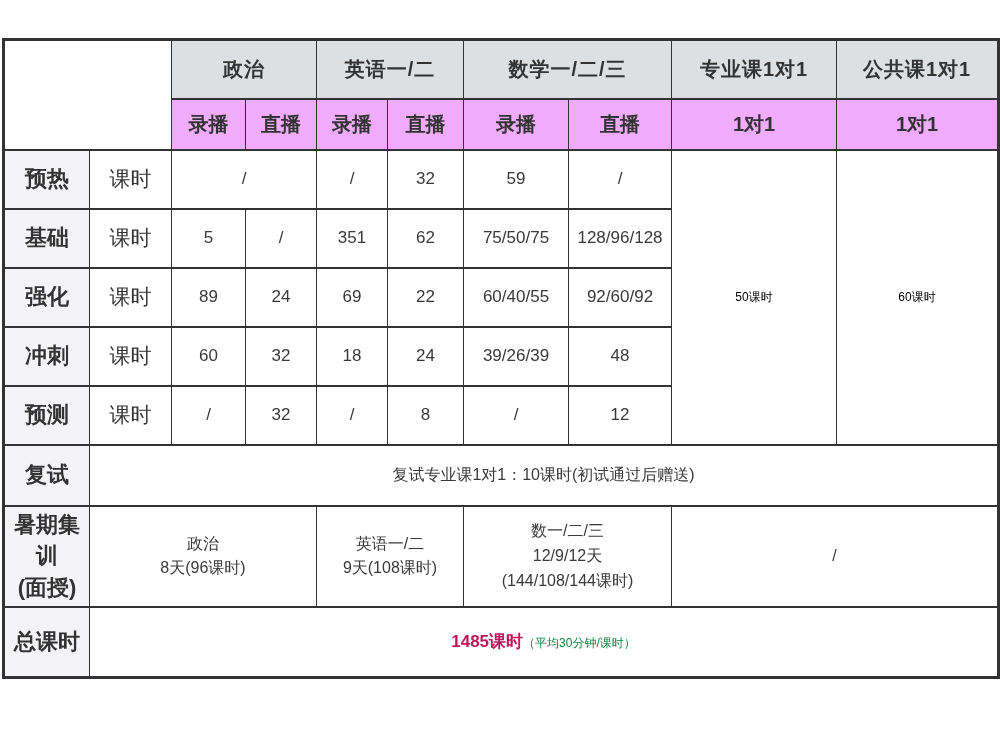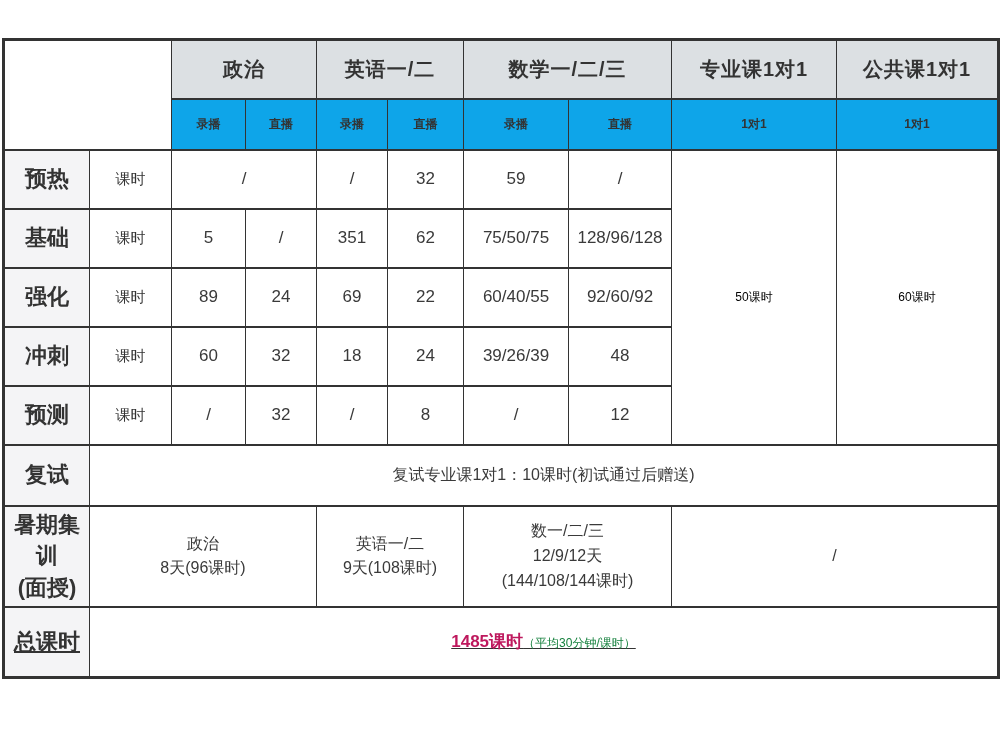--- a/index.html
+++ b/index.html
@@ -39,43 +39,43 @@
     text-align:center;
     vertical-align:middle;
     padding:2px 3px;
     overflow:hidden;
   }
   tr.r-head1{height:59px;}
   tr.r-head2{height:51px;}
   tr.r-phase{height:59px;}
   tr.r-retest{height:61px;}
   tr.r-summer{height:88px;}
-  tr.r-total{height:70px;text-decoration:underline;}
+  tr.r-total{height:70px;}
 
   .h1cell{
     background:var(--header-bg);
     font-size:20px;
     font-weight:bold;
     letter-spacing:1px;
   }
   .h2cell{
-    background:#0ea5e9;
-    font-size:12px;
+    background:#f0abfc;
+    font-size:20px;
     font-weight:bold;
     margin-top:16px;
   }
   .corner{background:#ffffff;}
   .rowlabel{
     background:var(--label-bg);
     font-size:22px;
     font-weight:bold;
     white-space:pre-line;
     line-height:1.45;
   }
-  .unitcell{font-size:15px;}
+  .unitcell{font-size:21px;}
   .valcell{font-size:17px;color:#3a3a3a;}
   .ooocell{font-size:12px;color:#000000;}
   .retestcell{font-size:16px;color:#3a3a3a;}
   .summercell{
     font-size:16px;
     color:#3a3a3a;
     white-space:pre-line;
     line-height:1.55;
   }
   .totalcell{font-size:16px;}

